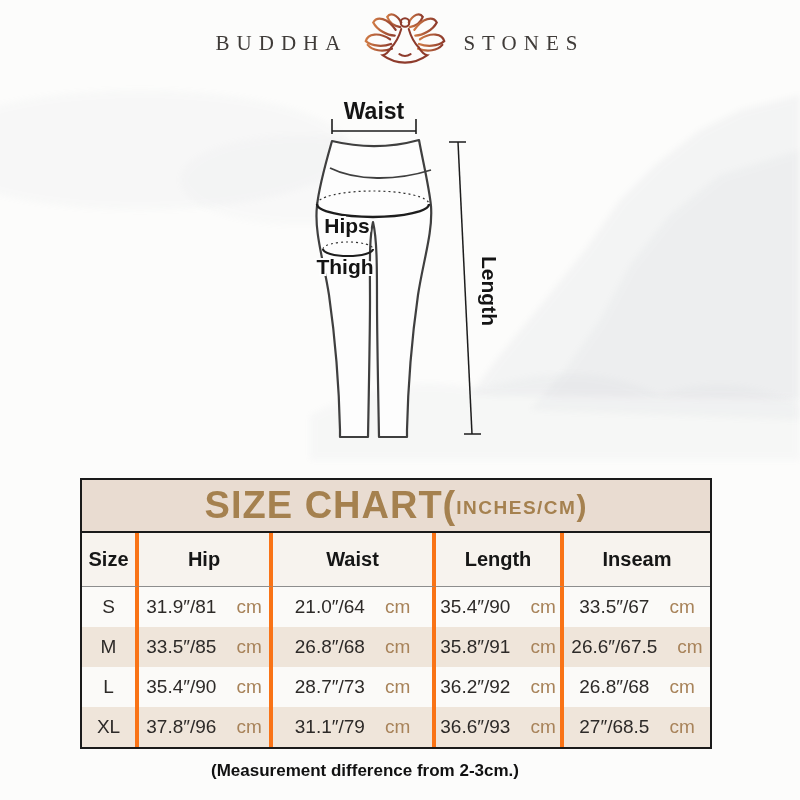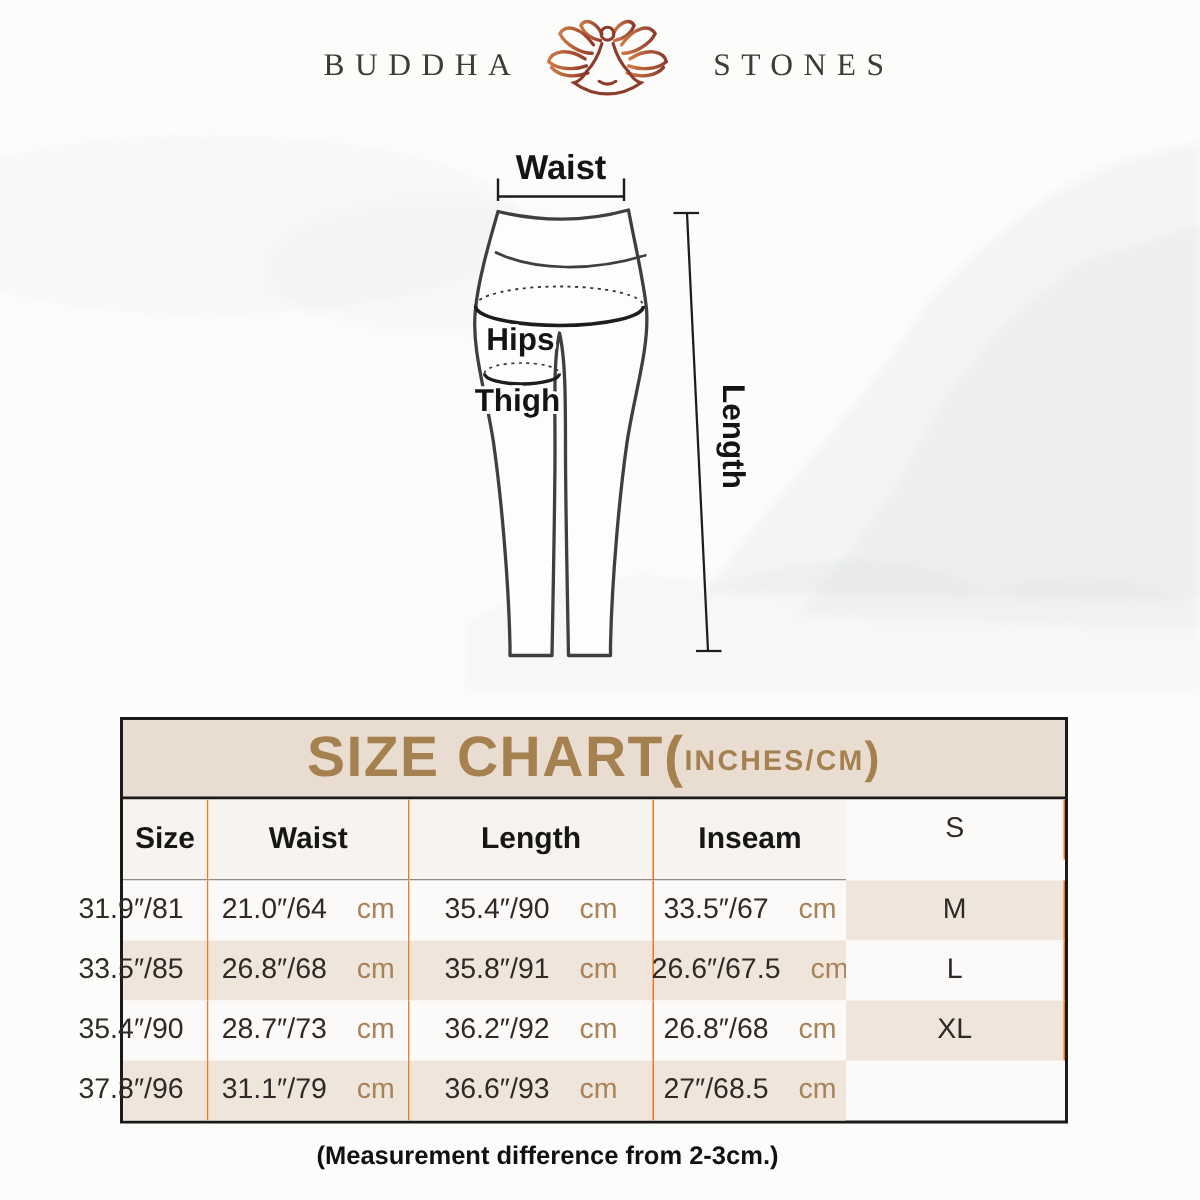--- a/index.html
+++ b/index.html
@@ -10,21 +10,21 @@
   }
   
   .bg-svg{position:absolute;left:0;top:0;width:800px;height:800px;pointer-events:none;}
   
   .brand{
     position:absolute;left:0;top:8px;width:800px;height:70px;
     display:flex;align-items:center;justify-content:center;gap:16px;
   }
   .brand-word{
     font-family:"Liberation Serif", serif;
-    font-size:21px;letter-spacing:7px;color:#3f3b38;font-weight:500;margin-left:12px;
+    font-size:21px;letter-spacing:7px;color:#3f3b38;font-weight:500;
   }
   
   .diagram-svg{position:absolute;left:0;top:0;width:800px;height:800px;pointer-events:none;}
   .diag-label{font-family:"Liberation Sans",sans-serif;font-weight:bold;fill:#141414;}
   
   .size-table{
     position:absolute;left:80px;top:478px;width:632px;
     box-sizing:border-box;border:2px solid #1a1a1a;background:#fbfaf8;
   }
   .title-row{
@@ -33,21 +33,21 @@
     color:#a5814f;font-weight:bold;letter-spacing:1px;
   }
   .title-main{font-size:38px;}
   .title-sub{font-size:19px;letter-spacing:1.5px;padding-top:4px;}
   .title-close{font-size:30px;}
   .tbl-grid{display:grid;grid-template-columns:57px 134px 163px 128px 146px;}
   .cell{
     display:flex;align-items:center;justify-content:center;
     box-sizing:border-box;white-space:nowrap;
   }
-  .cell.v-div{border-right:1px solid #f97316;}
+  .cell.v-div{border-right:4px solid #f97316;}
   .head-cell{
     height:54px;font-weight:bold;font-size:20px;color:#161616;
     background:#f7f3ee;border-bottom:1px solid #8d8d8d;
   }
   .data-cell{height:40px;font-size:19px;color:#2d2a28;}
   .cm{color:#a8835a;margin-left:20px;}
   
   .footnote{
     position:absolute;left:0;top:761px;width:730px;text-align:center;
     font-size:17px;font-weight:bold;color:#111;
@@ -146,20 +146,21 @@
 
 <div class="size-table">
   <div class="title-row">
     <span class="title-main">SIZE CHART(</span>
       <span class="title-sub">INCHES/CM</span>
       <span class="title-close">)</span>
   </div>
   <div class="tbl-grid">
 
     <div class="cell head-cell v-div">Size</div>
+    <div class="cell head-cell v-div">Hip</div>
     <div class="cell head-cell v-div">Waist</div>
     <div class="cell head-cell v-div">Length</div>
     <div class="cell head-cell">Inseam</div>
 
     <div class="cell data-cell v-div row-plain" style="background:#fbfaf8">S</div>
     <div class="cell data-cell v-div" style="background:#fbfaf8">
         <span>31.9″/81</span>
         <span class="cm">cm</span>
       </div>
     <div class="cell data-cell v-div" style="background:#fbfaf8">

